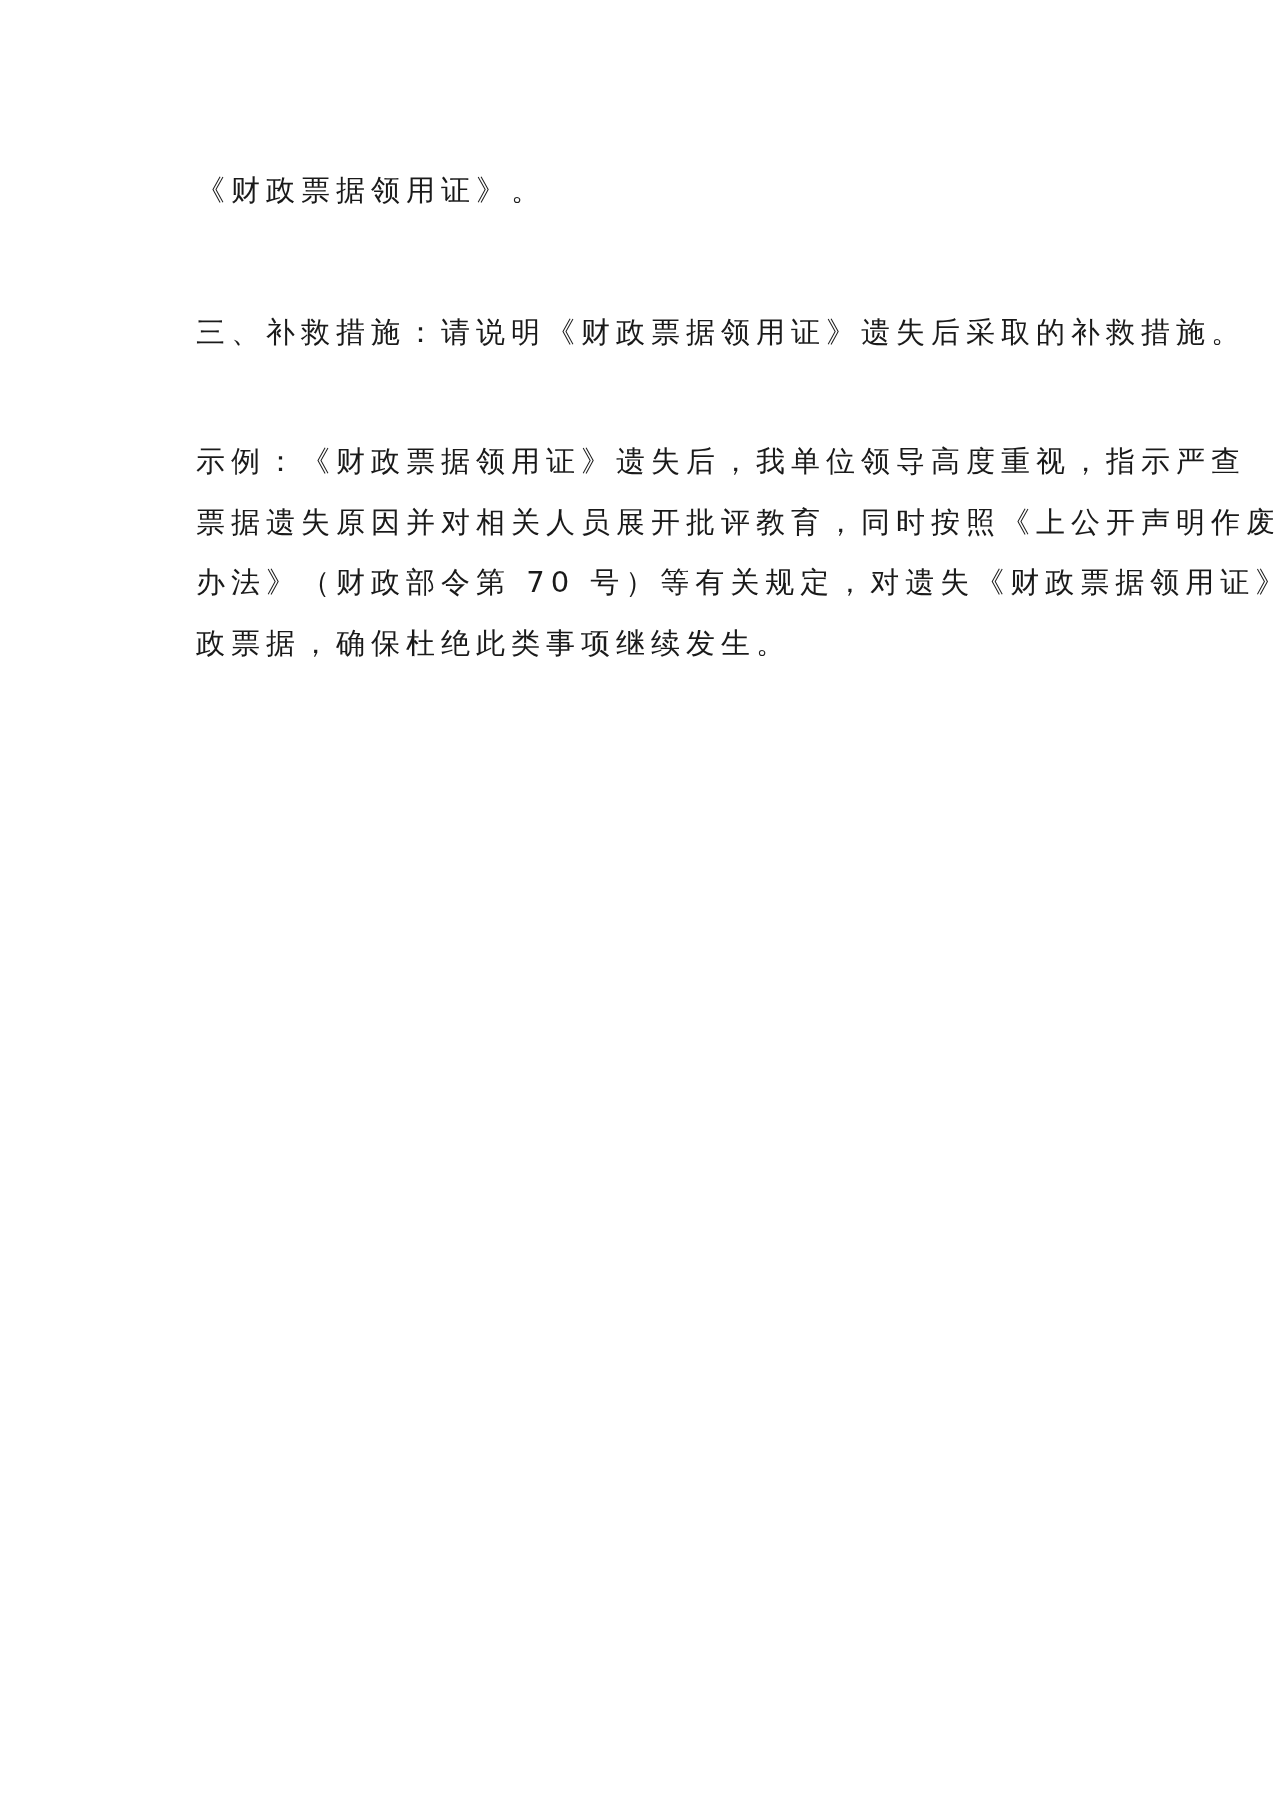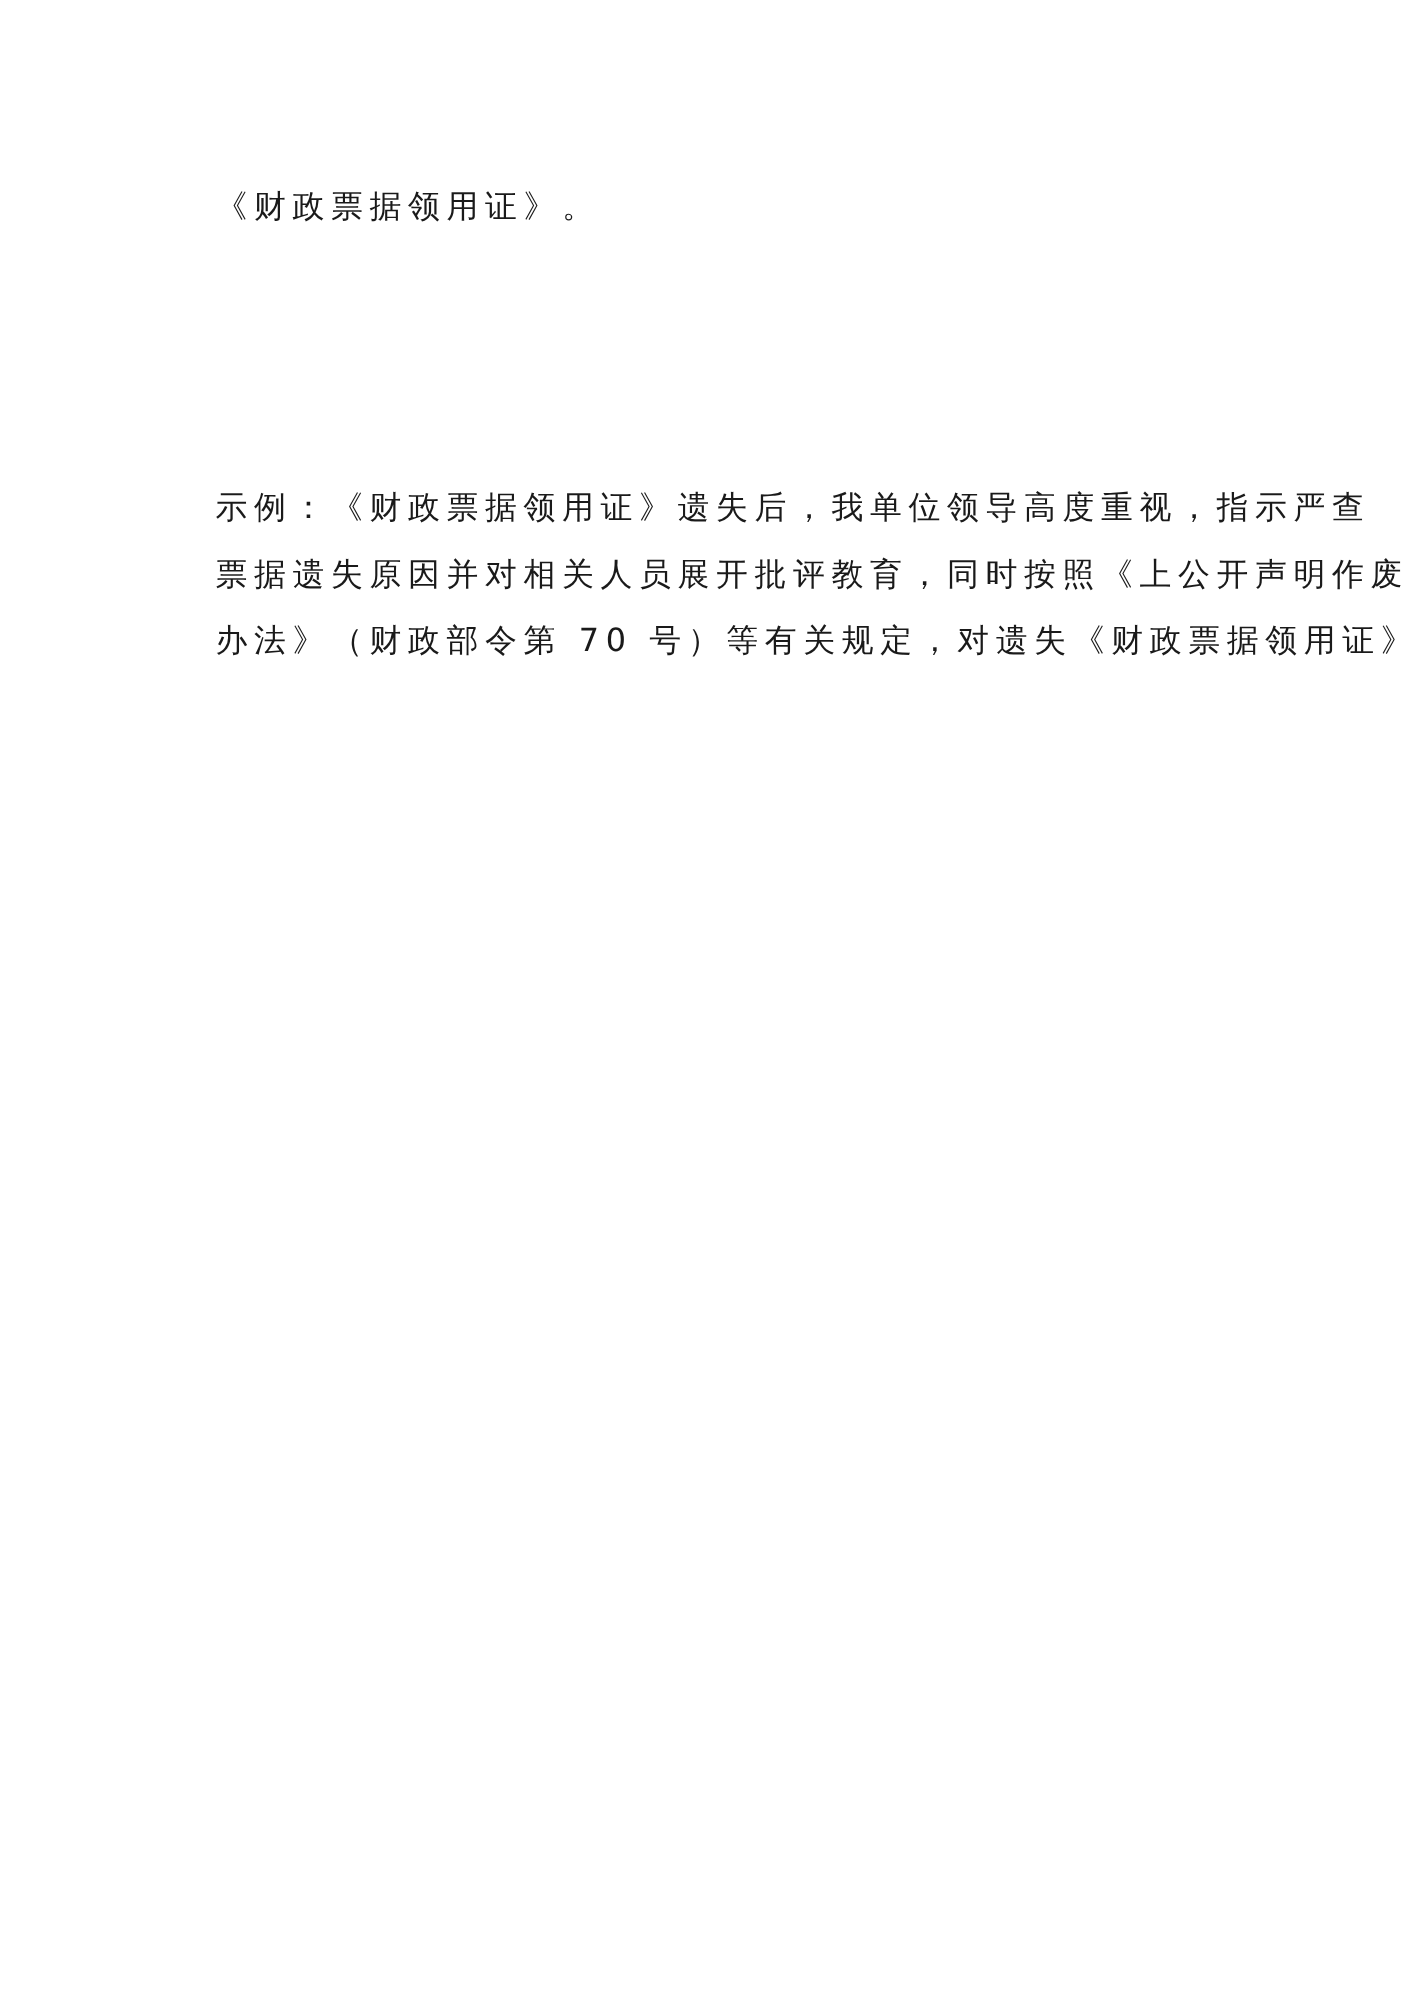--- a/index.html
+++ b/index.html
@@ -35,37 +35,40 @@
       margin: 0;
     }
     .line {
       display: block;
       white-space: nowrap;
       text-align-last: justify;
       text-align: justify;
     }
     .line.last {
       text-align-last: left;
-      font-family: Liberation Mono, monospace;
     }
     #p1 { top: 160px; }
     #p2 { top: 302px; }
     #p3 { top: 431px; }
     #p4 { top: 912px; }
   </style>
 </head>
 <body>
 
 <div class="page">
 
   <p class="text-block" id="p1">
     <span class="line last">《财政票据领用证》。</span>
   </p>
 
+  <p class="text-block" id="p2">
+    <span class="line last">三、补救措施：请说明《财政票据领用证》遗失后采取的补救措施。</span>
+  </p>
 
   <p class="text-block" id="p3">
     <span class="line">示例：《财政票据领用证》遗失后，我单位领导高度重视，指示严查</span>
     <span class="line">票据遗失原因并对相关人员展开批评教育，同时按照《上公开声明作废</span>
     <span class="line">办法》（财政部令第 70 号）等有关规定，对遗失《财政票据领用证》</span>
+    <span class="line last">政票据，确保杜绝此类事项继续发生。</span>
   </p>
 
 
 </div>
 
 </body></html>

